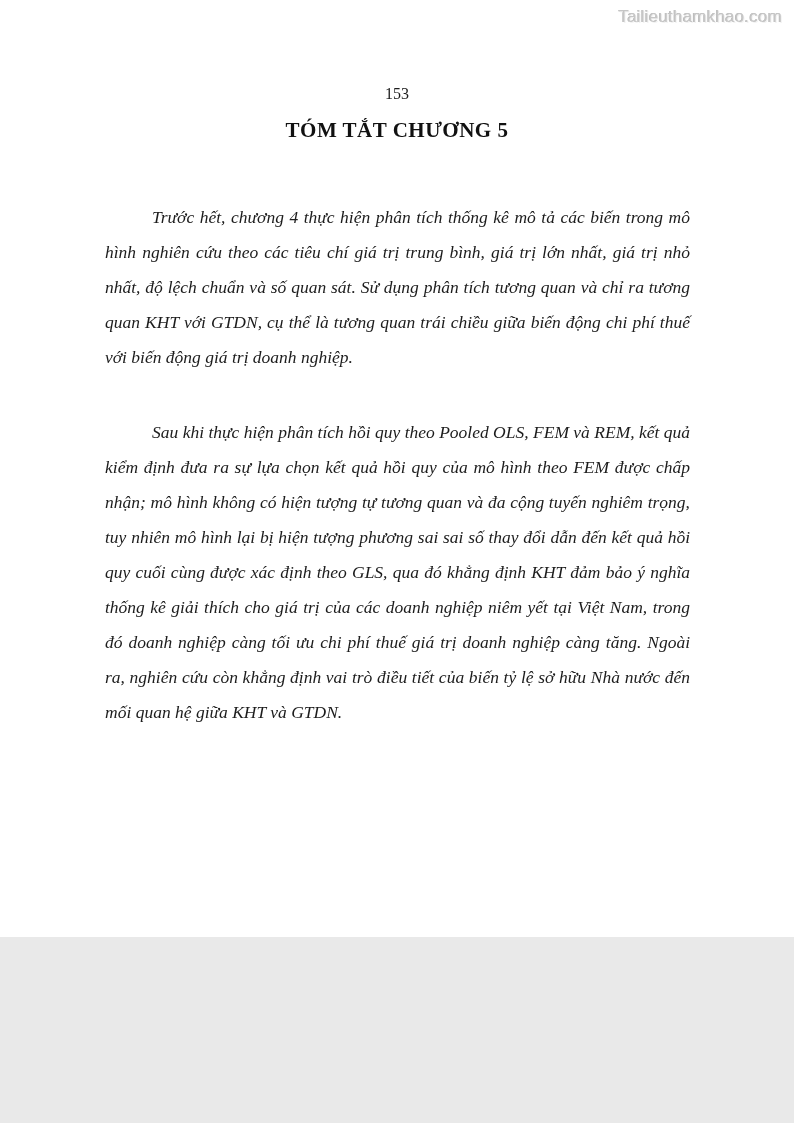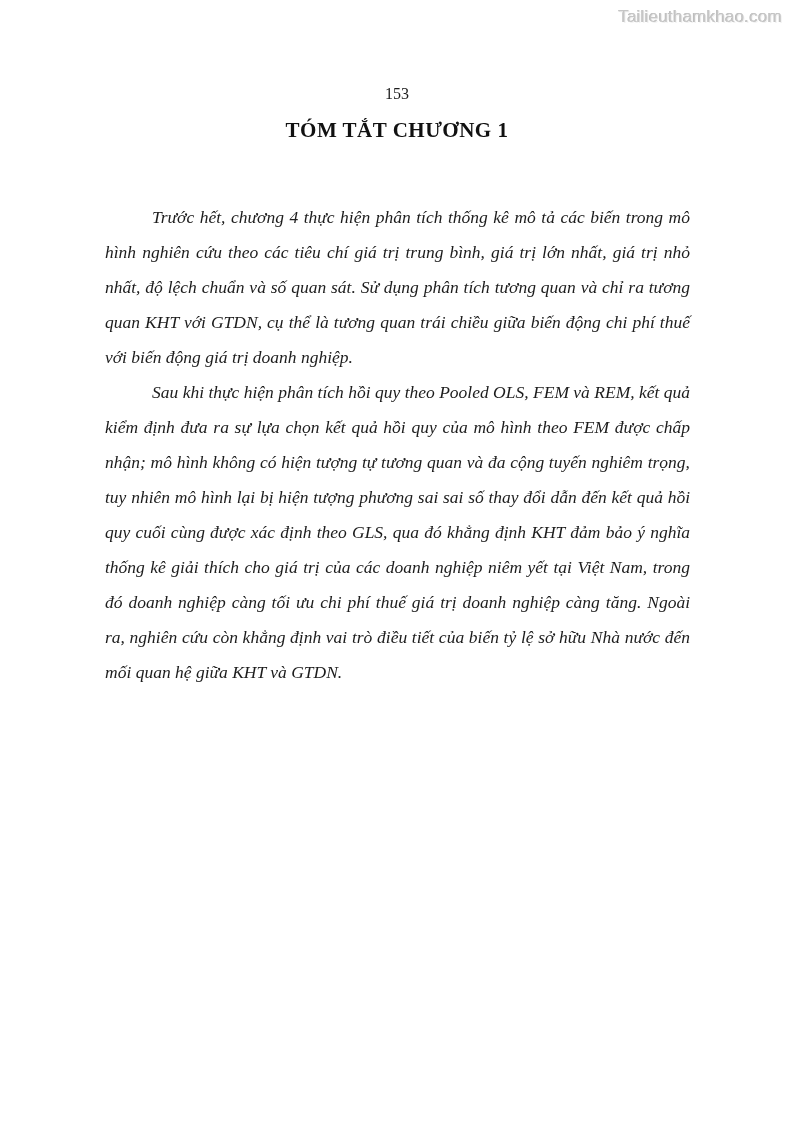--- a/index.html
+++ b/index.html
@@ -1,20 +1,20 @@
 <!DOCTYPE html>
 <html><head>
   <meta charset="utf-8">
   <style>
     * { margin: 0; padding: 0; box-sizing: border-box; }
     html, body { background: #e9e9e9; }
     .page {
       position: relative;
       width: 794px;
-      height: 1123px;
+      height: 937px;
       margin: 0 auto;
       background: #ffffff;
       overflow: hidden;
       font-family: "Liberation Serif", "DejaVu Serif", serif;
       color: #1c1c1c;
     }
     .watermark {
       position: absolute;
       top: 7px;
       right: 12px;
@@ -44,31 +44,32 @@
     .body-text {
       margin: 56px 104px 0 105px;
     }
     .body-text p {
       font-style: italic;
       font-size: 17.5px;
       line-height: 35px;
       text-align: justify;
       text-indent: 47px;
       color: #1c1c1c;
+      margin-top: 40px;
     }
   </style>
 </head>
 <body>
 
 <div class="page">
 
   <div class="watermark">Tailieuthamkhao.com</div>
 
   <div class="page-number">153</div>
 
-  <h1 class="doc-title">TÓM TẮT CHƯƠNG 1</h1>
+  <h1 class="doc-title">TÓM TẮT CHƯƠNG 5</h1>
 
   <div class="body-text">
     <p>Trước hết, chương 4 thực hiện phân tích thống kê mô tả các biến trong mô hình nghiên cứu theo các tiêu chí giá trị trung bình, giá trị lớn nhất, giá trị nhỏ nhất, độ lệch chuẩn và số quan sát. Sử dụng phân tích tương quan và chỉ ra tương quan KHT với GTDN, cụ thể là tương quan trái chiều giữa biến động chi phí thuế với biến động giá trị doanh nghiệp.</p>
     <p>Sau khi thực hiện phân tích hồi quy theo Pooled OLS, FEM và REM, kết quả kiểm định đưa ra sự lựa chọn kết quả hồi quy của mô hình theo FEM được chấp nhận; mô hình không có hiện tượng tự tương quan và đa cộng tuyến nghiêm trọng, tuy nhiên mô hình lại bị hiện tượng phương sai sai số thay đổi dẫn đến kết quả hồi quy cuối cùng được xác định theo GLS, qua đó khẳng định KHT đảm bảo ý nghĩa thống kê giải thích cho giá trị của các doanh nghiệp niêm yết tại Việt Nam, trong đó doanh nghiệp càng tối ưu chi phí thuế giá trị doanh nghiệp càng tăng. Ngoài ra, nghiên cứu còn khẳng định vai trò điều tiết của biến tỷ lệ sở hữu Nhà nước đến mối quan hệ giữa KHT và GTDN.</p>
   </div>
 
 </div>
 
 </body></html>

